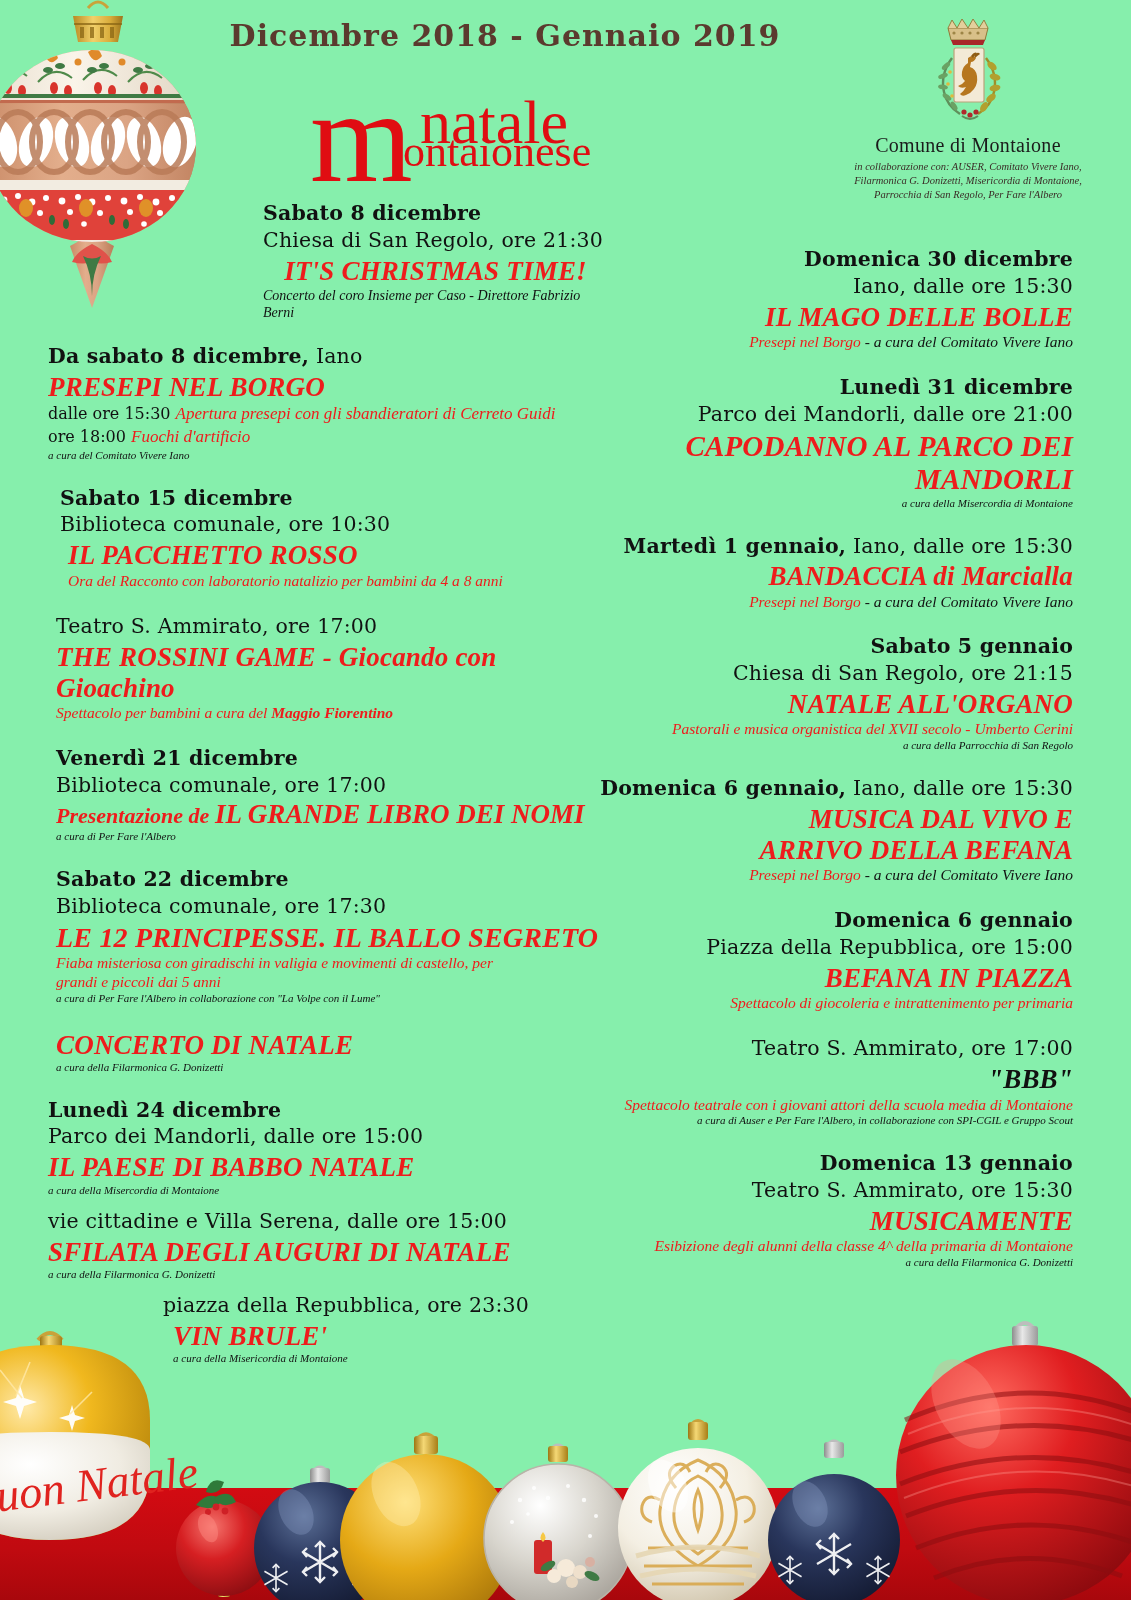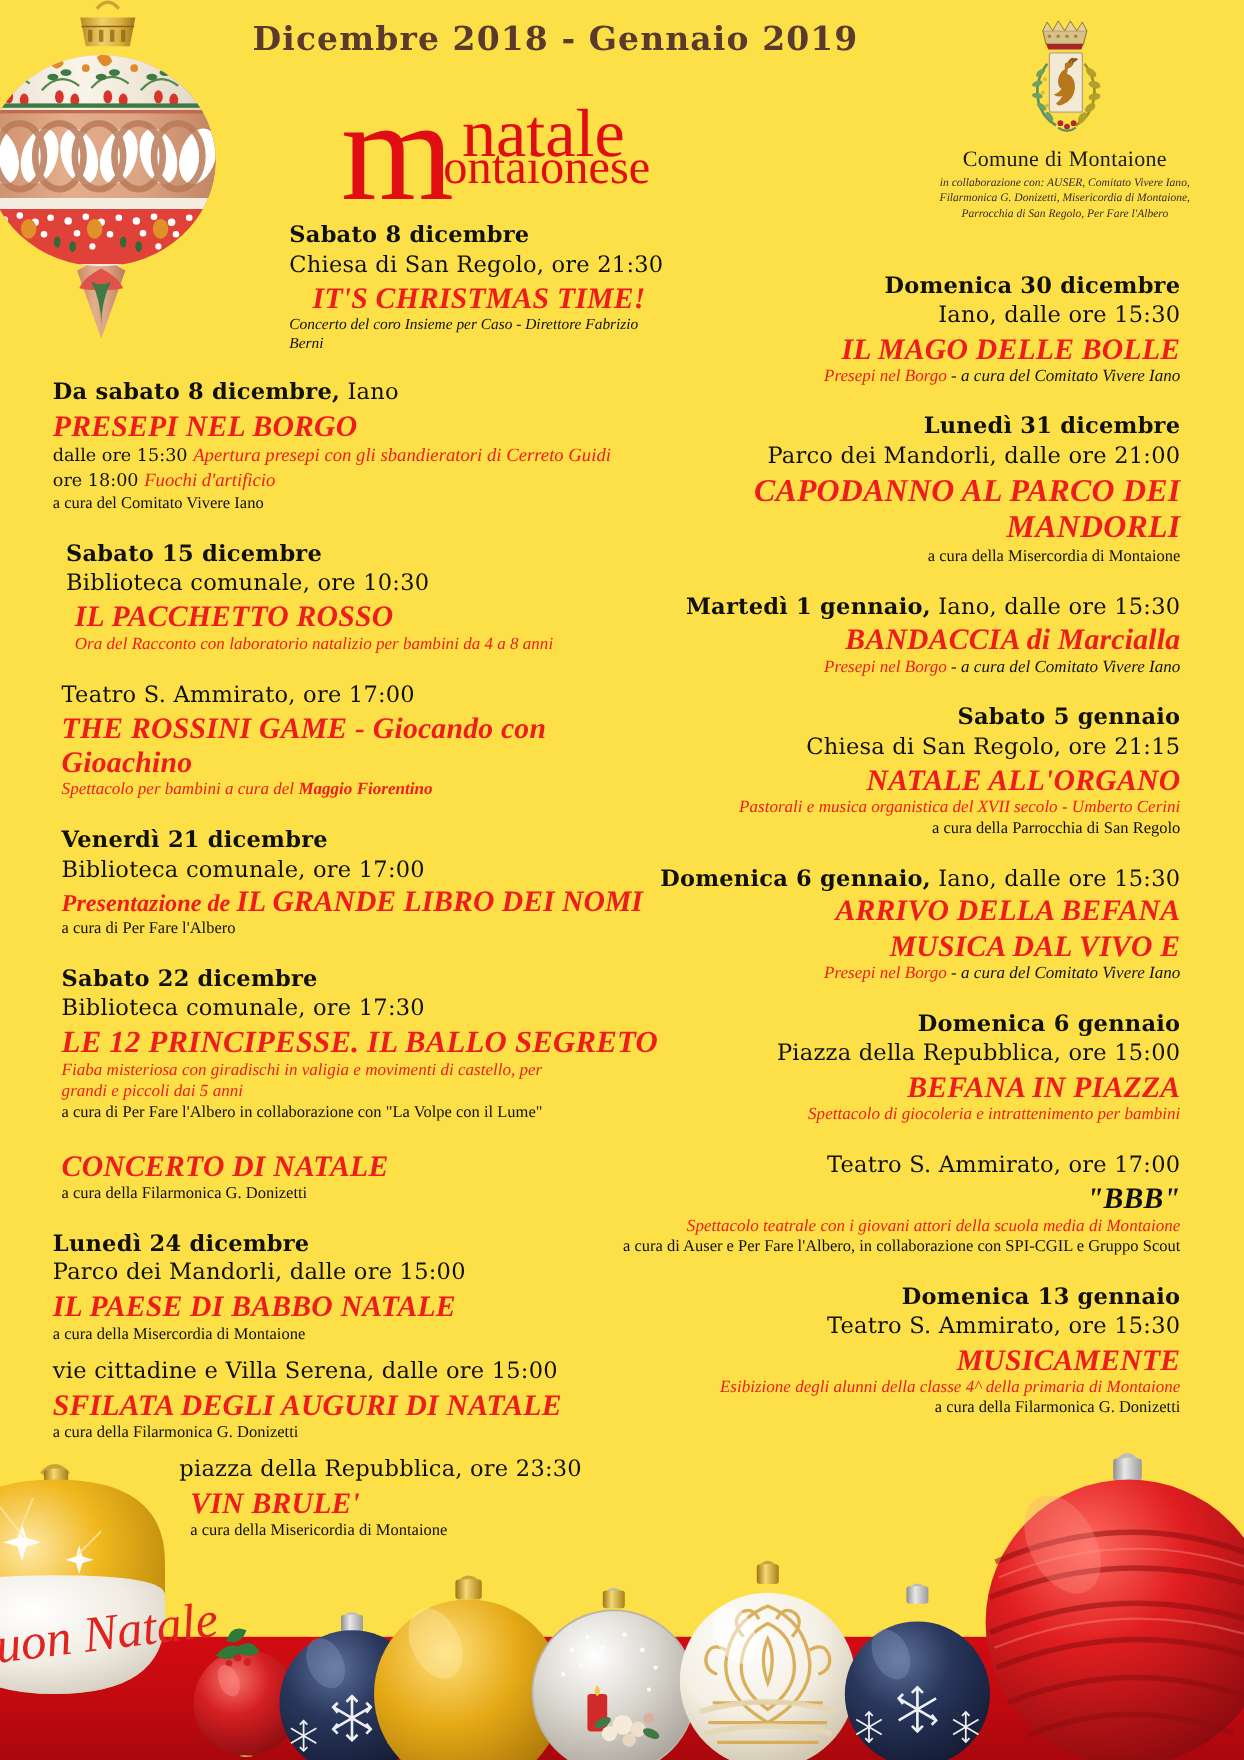--- a/index.html
+++ b/index.html
@@ -1,20 +1,20 @@
 <!DOCTYPE html>
 <html><head>
 <meta charset="utf-8">
 <style>
   html,body{margin:0;padding:0;background:#fff;}
   body{
     font-family:"Liberation Serif", serif;
     width:1131px;height:1600px;position:relative;overflow:hidden;
   }
-  .poster{position:absolute;inset:0;background:#fde047;overflow:hidden;}
+  .poster{position:absolute;inset:0;background:#86efac;overflow:hidden;}
 
   
   .hdr-date{
     position:absolute;left:225px;top:18px;width:560px;text-align:center;
     font-family:"DejaVu Serif", serif;
     font-size:30px;font-weight:bold;color:#5b3a2e;letter-spacing:1px;
     white-space:nowrap;
   }
   .logo-block{position:absolute;left:818px;top:12px;width:300px;text-align:center;}
   .crest{width:120px;height:120px;margin:0 auto;display:block;}
@@ -69,21 +69,21 @@
   }
   .l-title.blk{color:#111;}
   .l-sub{
     font-family:"Liberation Serif", serif;
     font-style:italic;font-size:15.5px;color:#ee1c1c;line-height:1.22;
   }
   .l-sub .b{font-weight:bold;}
   .l-sub .dk{color:#111;font-weight:normal;}
   .l-cura{
     font-family:"Liberation Serif", serif;
-    font-size:15px;color:#111;line-height:1.25;
+    font-style:italic;font-size:11px;color:#111;line-height:1.25;
   }
   .l-mixed{
     font-family:"Liberation Serif", serif;
     font-style:italic;font-size:27px;color:#ee1c1c;font-weight:bold;line-height:1.16;
   }
   .l-timeline{
     font-family:"DejaVu Serif", serif;
     font-size:16px;color:#111;line-height:1.35;
   }
   .l-timeline em{
@@ -435,33 +435,33 @@
       <div class="l-title">NATALE ALL'ORGANO</div>
       <div class="l-sub">Pastorali e musica organistica del XVII secolo - Umberto Cerini</div>
       <div class="l-cura">a cura della Parrocchia di San Regolo</div>
     </div>
     <div class="sp"></div>
 
     <div class="event">
       <div class="l-date">
         <span>Domenica 6 gennaio,</span><span class="plain"> Iano, dalle ore 15:30</span>
       </div>
+      <div class="l-title">MUSICA DAL VIVO E</div>
       <div class="l-title" style="margin-top:0">ARRIVO DELLA BEFANA</div>
-      <div class="l-title">MUSICA DAL VIVO E</div>
       <div class="l-sub">
         <span>Presepi nel Borgo</span><span class="dk"> - a cura del Comitato Vivere Iano</span>
       </div>
     </div>
     <div class="sp"></div>
 
     <div class="event">
       <div class="l-date">Domenica 6 gennaio</div>
       <div class="l-place">Piazza della Repubblica, ore 15:00</div>
       <div class="l-title">BEFANA IN PIAZZA</div>
-      <div class="l-sub">Spettacolo di giocoleria e intrattenimento per bambini</div>
+      <div class="l-sub">Spettacolo di giocoleria e intrattenimento per primaria</div>
     </div>
     <div class="sp"></div>
 
     <div class="event">
       <div class="l-place">Teatro S. Ammirato, ore 17:00</div>
       <div class="l-title blk">"BBB"</div>
       <div class="l-sub">Spettacolo teatrale con i giovani attori della scuola media di Montaione</div>
       <div class="l-cura">a cura di Auser e Per Fare l'Albero, in collaborazione con SPI-CGIL e Gruppo Scout</div>
     </div>
     <div class="sp"></div>

